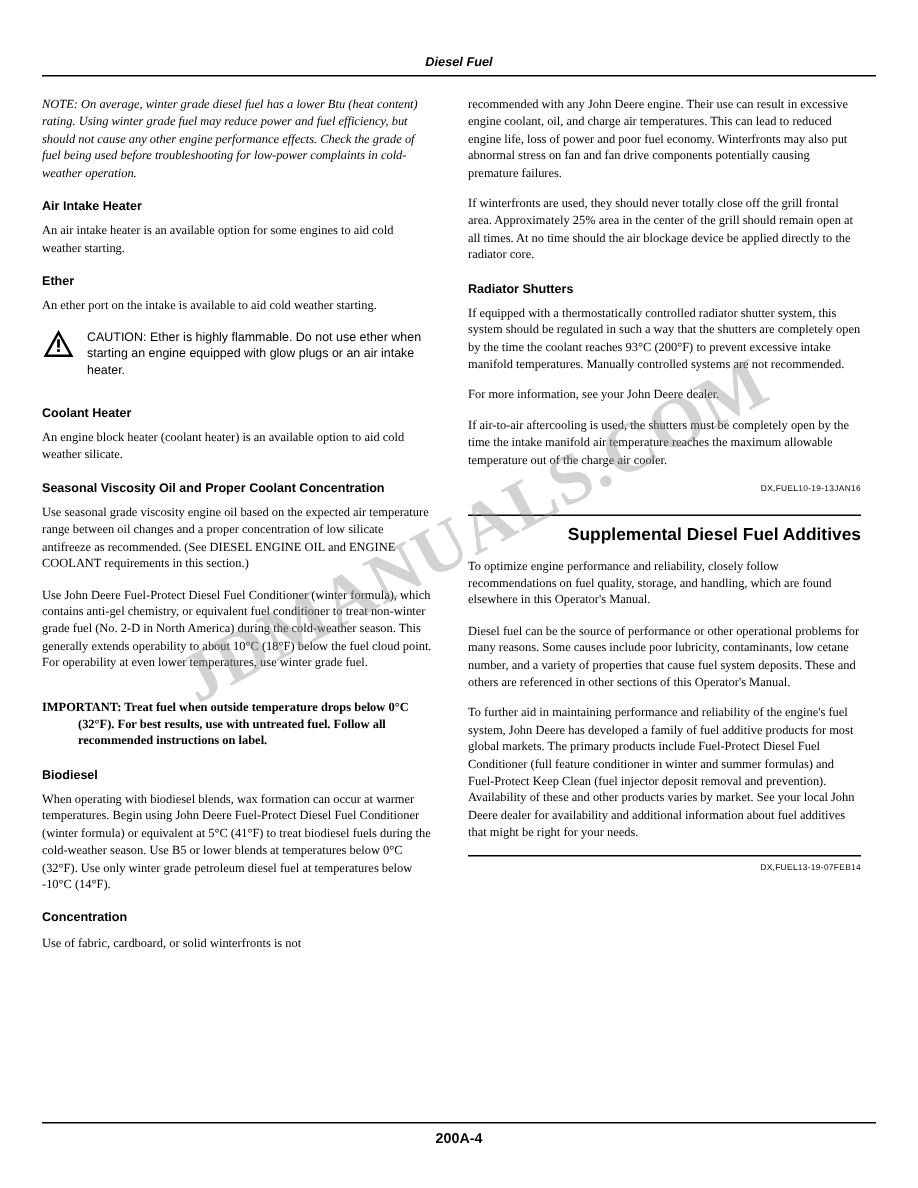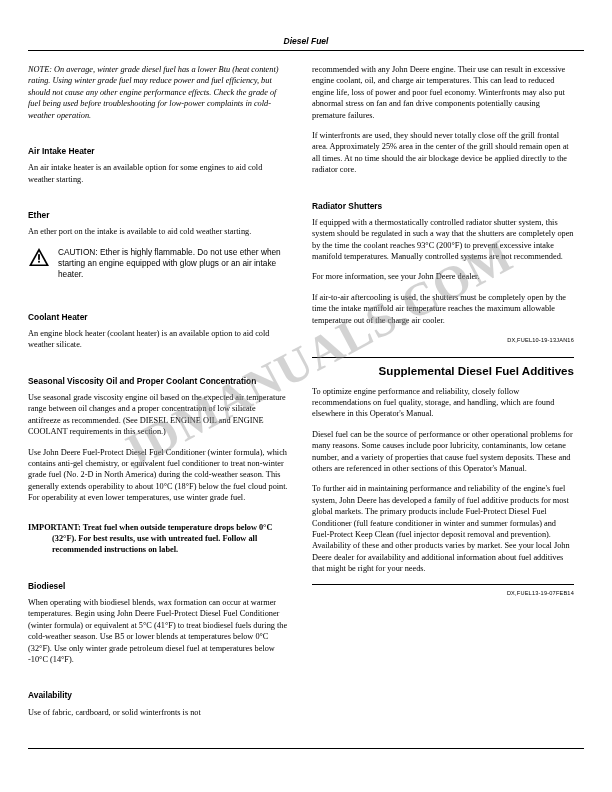--- a/index.html
+++ b/index.html
@@ -56,21 +56,21 @@
   .col-right { left: 312px; }
 
   p {
     margin: 0 0 9px 0;
     font-family: Liberation Serif, serif;
   }
 
   h3.sub {
     font-size: 8.4px;
     font-weight: bold;
-    margin: 25px 0 5px 0;
+    margin: 11px 0 5px 0;
     line-height: 11.2px;
   }
 
   h2.major {
     font-size: 11.6px;
     font-weight: bold;
     margin: 6px 0 8px 16px;
     line-height: 14px;
     text-align: right;
   }
@@ -194,21 +194,21 @@
     <h3 class="sub">Seasonal Viscosity Oil and Proper Coolant Concentration</h3>
     <p>Use seasonal grade viscosity engine oil based on the expected air temperature range between oil changes and a proper concentration of low silicate antifreeze as recommended. (See DIESEL ENGINE OIL and ENGINE COOLANT requirements in this section.)</p>
 
     <p>Use John Deere Fuel-Protect Diesel Fuel Conditioner (winter formula), which contains anti-gel chemistry, or equivalent fuel conditioner to treat non-winter grade fuel (No. 2-D in North America) during the cold-weather season. This generally extends operability to about 10°C (18°F) below the fuel cloud point. For operability at even lower temperatures, use winter grade fuel.</p>
 
     <p class="important"><span class="lead">IMPORTANT:</span> <span>Treat fuel when outside temperature drops below 0°C (32°F). For best results, use with untreated fuel. Follow all recommended instructions on label.</span></p>
 
     <h3 class="sub">Biodiesel</h3>
     <p>When operating with biodiesel blends, wax formation can occur at warmer temperatures. Begin using John Deere Fuel-Protect Diesel Fuel Conditioner (winter formula) or equivalent at 5°C (41°F) to treat biodiesel fuels during the cold-weather season. Use B5 or lower blends at temperatures below 0°C (32°F). Use only winter grade petroleum diesel fuel at temperatures below -10°C (14°F).</p>
 
-    <h3 class="sub">Availability</h3>
+    <h3 class="sub">Concentration</h3>
     <p>Use of fabric, cardboard, or solid winterfronts is not</p>
 
   </div>
 
   <div class="col col-right">
 
     <p>recommended with any John Deere engine. Their use can result in excessive engine coolant, oil, and charge air temperatures. This can lead to reduced engine life, loss of power and poor fuel economy. Winterfronts may also put abnormal stress on fan and fan drive components potentially causing premature failures.</p>
     <p>If winterfronts are used, they should never totally close off the grill frontal area. Approximately 25% area in the center of the grill should remain open at all times. At no time should the air blockage device be applied directly to the radiator core.</p>
 
     <h3 class="sub">Radiator Shutters</h3>
@@ -223,18 +223,19 @@
     <p>To optimize engine performance and reliability, closely follow recommendations on fuel quality, storage, and handling, which are found elsewhere in this Operator's Manual.</p>
     <p>Diesel fuel can be the source of performance or other operational problems for many reasons. Some causes include poor lubricity, contaminants, low cetane number, and a variety of properties that cause fuel system deposits. These and others are referenced in other sections of this Operator's Manual.</p>
     <p>To further aid in maintaining performance and reliability of the engine's fuel system, John Deere has developed a family of fuel additive products for most global markets. The primary products include Fuel-Protect Diesel Fuel Conditioner (full feature conditioner in winter and summer formulas) and Fuel-Protect Keep Clean (fuel injector deposit removal and prevention). Availability of these and other products varies by market. See your local John Deere dealer for availability and additional information about fuel additives that might be right for your needs.</p>
 
     <div class="divider"></div>
     <div class="docid">DX,FUEL13-19-07FEB14</div>
 
   </div>
 
   <div class="footer-rule"></div>
+  <div class="footer">200A-4</div>
 
   <div class="watermark">
     <span>JDMANUALS.COM</span>
   </div>
 
 </div>
 
 </body></html>

